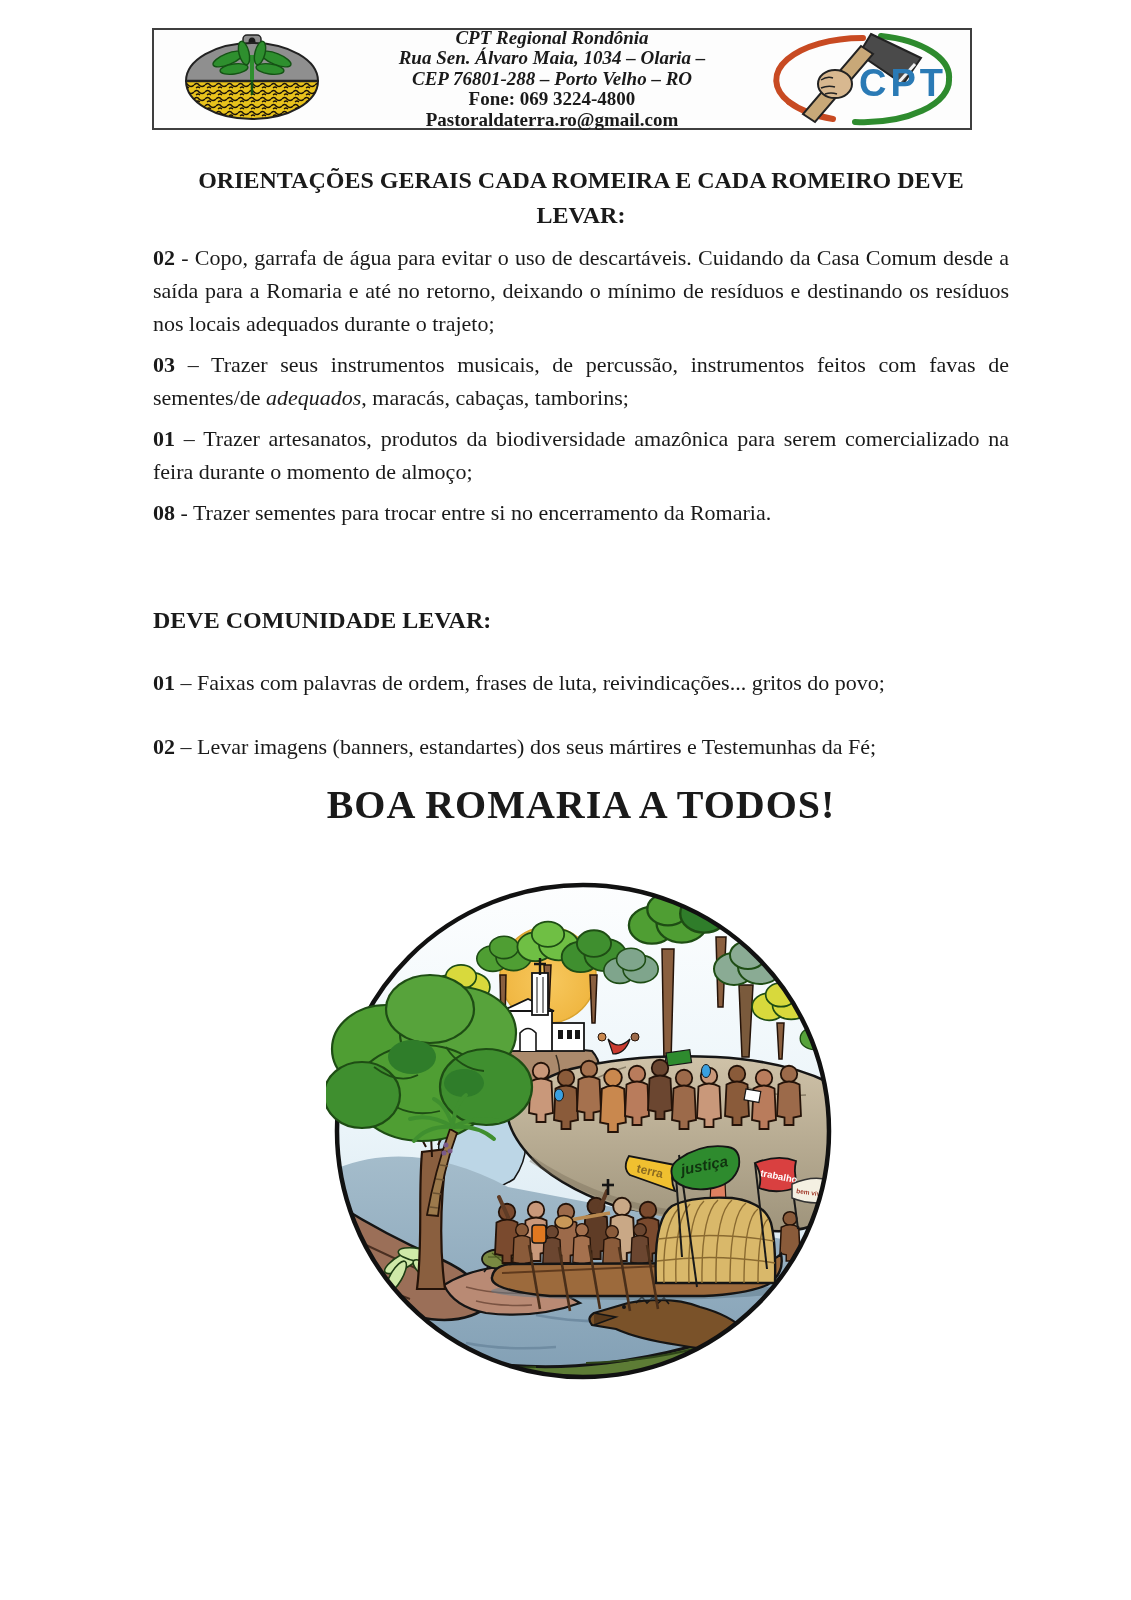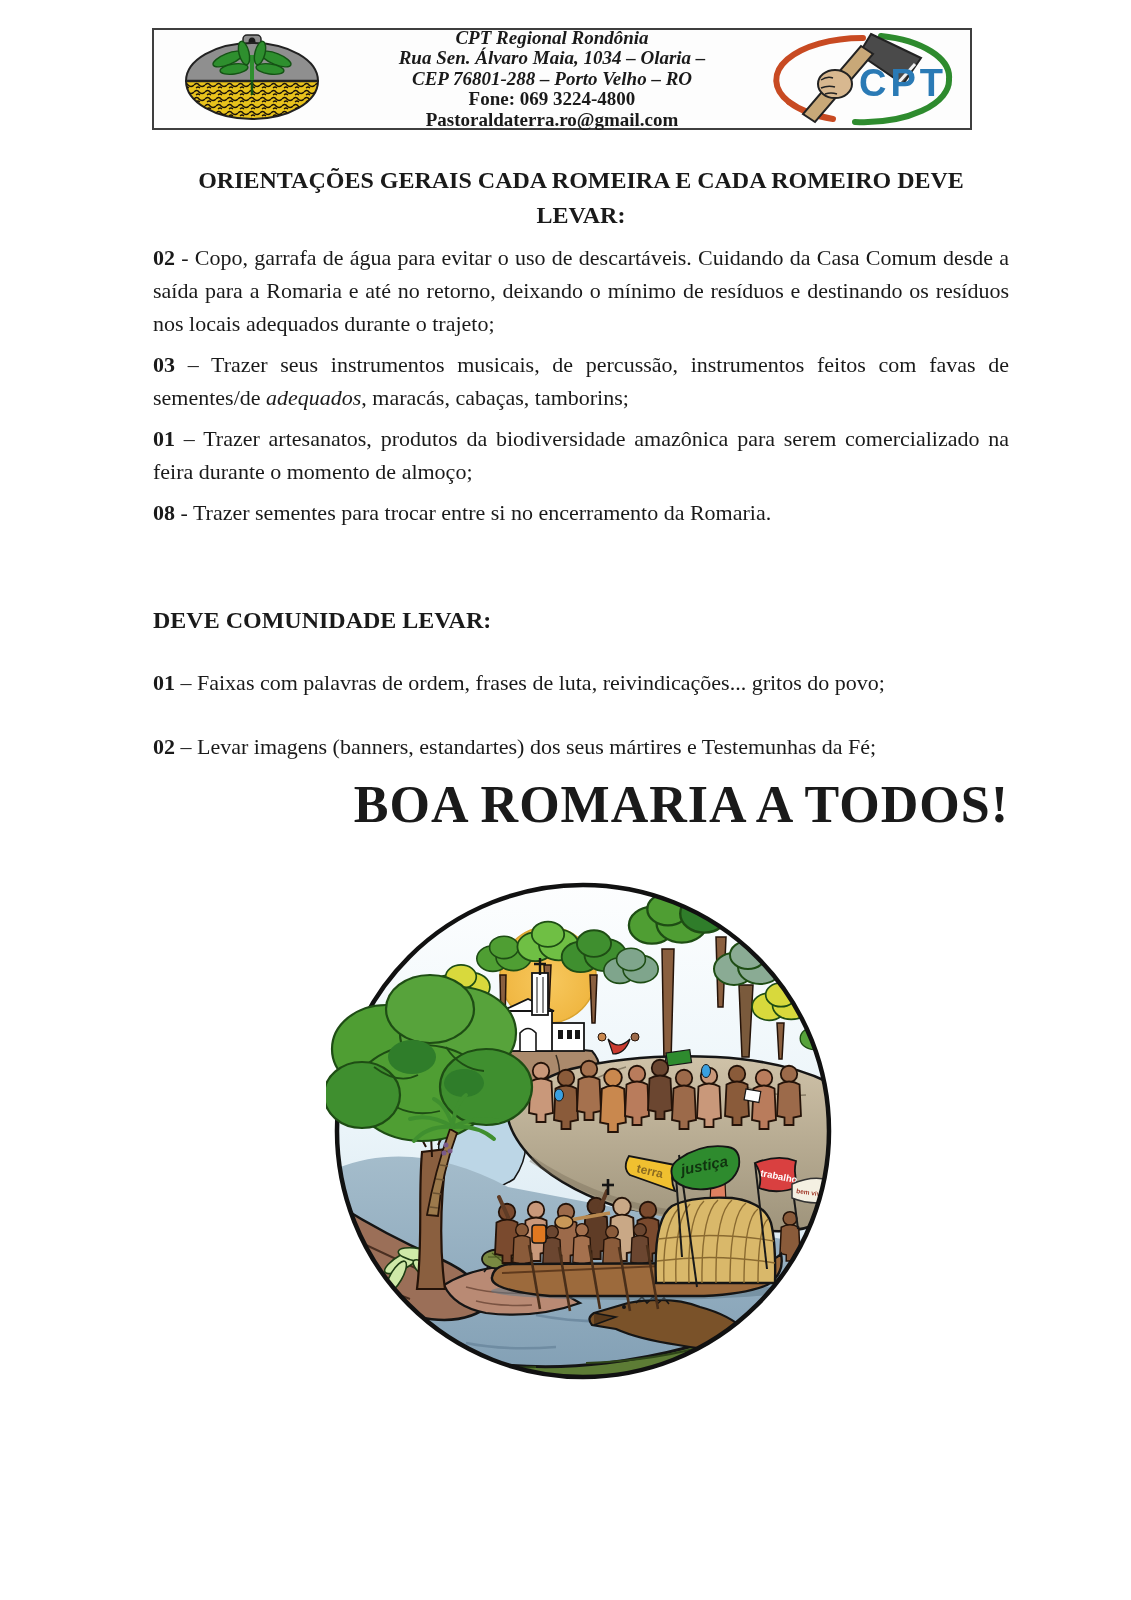--- a/index.html
+++ b/index.html
@@ -46,23 +46,23 @@
   p.item.first{margin-top:15px;}
   .sec-title{
     margin-top:76px;
     font-weight:bold;
     font-size:24px;
     line-height:30px;
   }
   p.citem{margin:31px 0 0 0;font-size:22px;line-height:33px;}
   .closing{
     margin-top:18px;
-    text-align:right;
+    text-align:center;
     font-weight:bold;
-    font-size:52px;
+    font-size:40px;
     line-height:48px;
     letter-spacing:1px;
   }
   
   .illus{position:relative;margin:28px 0 0 326px;width:512px;height:548px;}
   .illus svg{display:block;}
   svg text.flagtxt{font-family:"Liberation Sans","DejaVu Sans",sans-serif;font-weight:bold;}
   svg text.cpt{font-family:"Liberation Sans","DejaVu Sans",sans-serif;font-weight:bold;letter-spacing:4px;}
 </style>
 </head>

